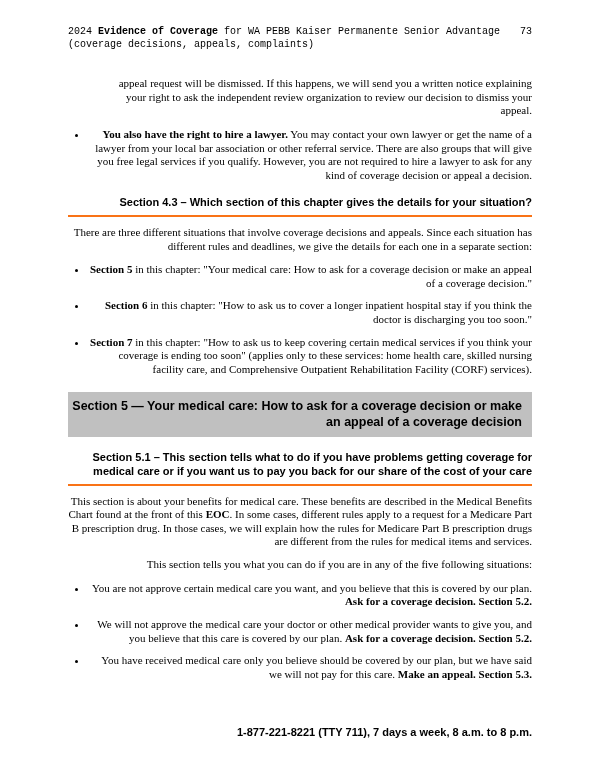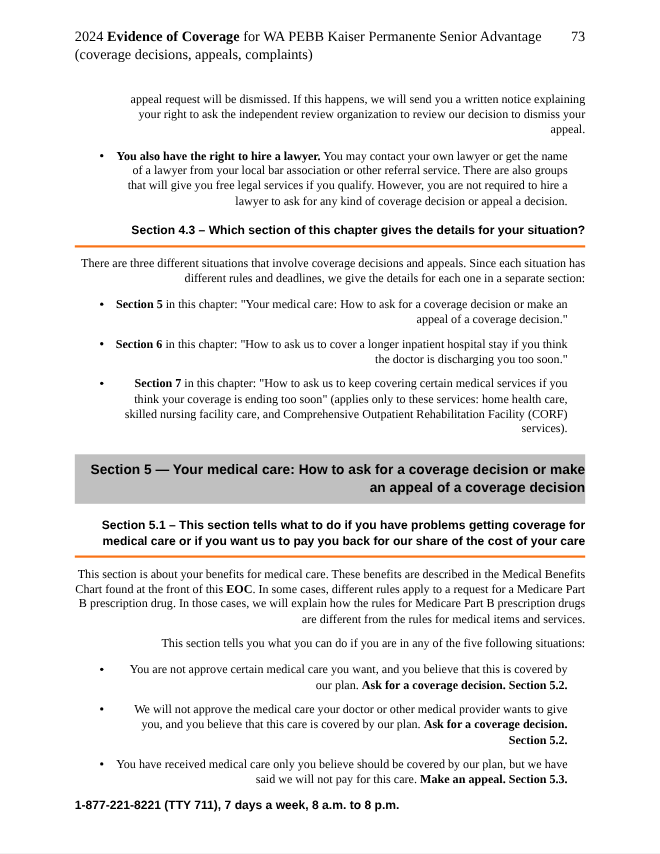--- a/index.html
+++ b/index.html
@@ -11,56 +11,56 @@
     margin: 0 auto;
     background: #ffffff;
     color: #000000;
     font-family: "Liberation Serif", serif;
     font-size: 11px;
     line-height: 1.24;
     overflow: hidden;
   }
   .header {
     margin: 25px 68px 0 68px;
-    font-family: Liberation Serif, serif;
-    font-size: 13px;
+    font-family: Liberation Mono, monospace;
+    font-size: 10px;
     line-height: 1.3;
   }
   .header-row { display: flex; justify-content: space-between; align-items: flex-start; }
   .page-number { margin-left: 12px; white-space: nowrap; }
   .main { margin: 26px 68px 0 68px; text-align: right; }
   p { margin: 9px 0; }
   .cont { margin-left: 37px; }
-  ul { margin: 10px 16px; padding-left: 20px; }
+  ul { margin: 10px 0; padding-left: 20px; }
   li { margin: 0 0 9px 0; }
   li:last-child { margin-bottom: 0; }
   .rule-heading {
     font-family: "Liberation Sans", sans-serif;
     font-weight: bold;
     font-size: 11px;
     line-height: 1.32;
     margin: 13px 0 9px 0;
     padding-bottom: 5px;
     border-bottom: 2px solid #f97316;
   }
   .banner {
     font-family: "Liberation Sans", sans-serif;
     font-weight: bold;
     font-size: 12.5px;
     line-height: 1.32;
     background: #c0c0c0;
-    padding: 6px 0 6px 4px;
+    padding: 6px 10px 6px 4px;
     margin: 15px 0 12px 0;
   }
   .footer {
     position: absolute;
     left: 68px;
     right: 68px;
     top: 726px;
-    text-align: left;
+    text-align: right;
     font-family: "Liberation Sans", sans-serif;
     font-weight: bold;
     font-size: 11px;
   }
   b, strong { font-weight: bold; }
 </style>
 </head>
 <body>
 
 <div class="page" style="background: rgb(255, 255, 255); color: rgb(0, 0, 0);">

